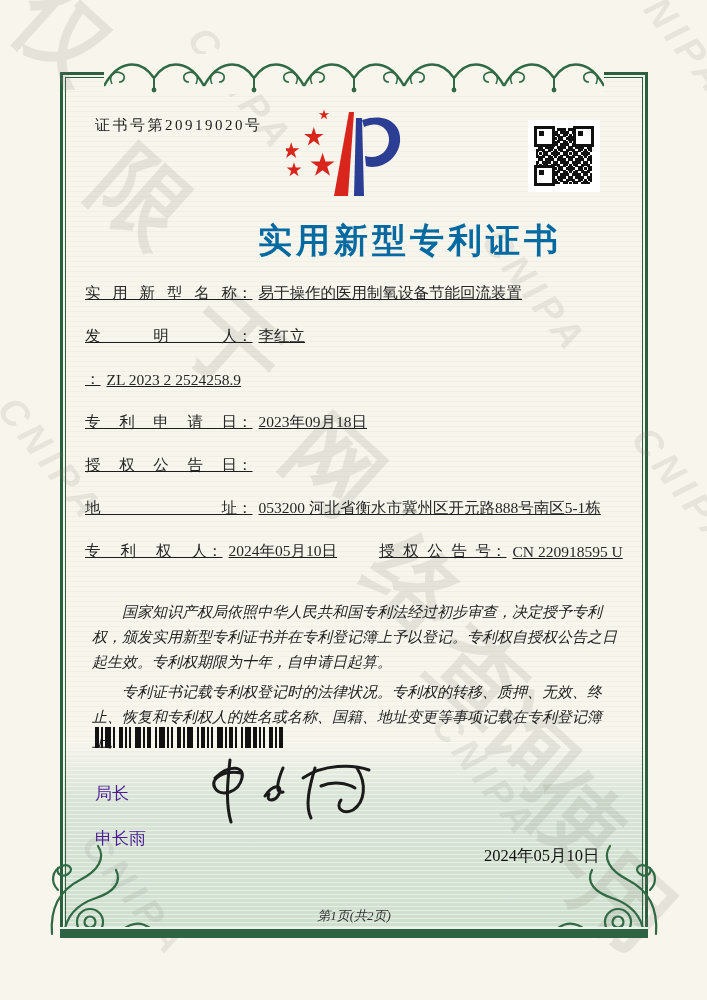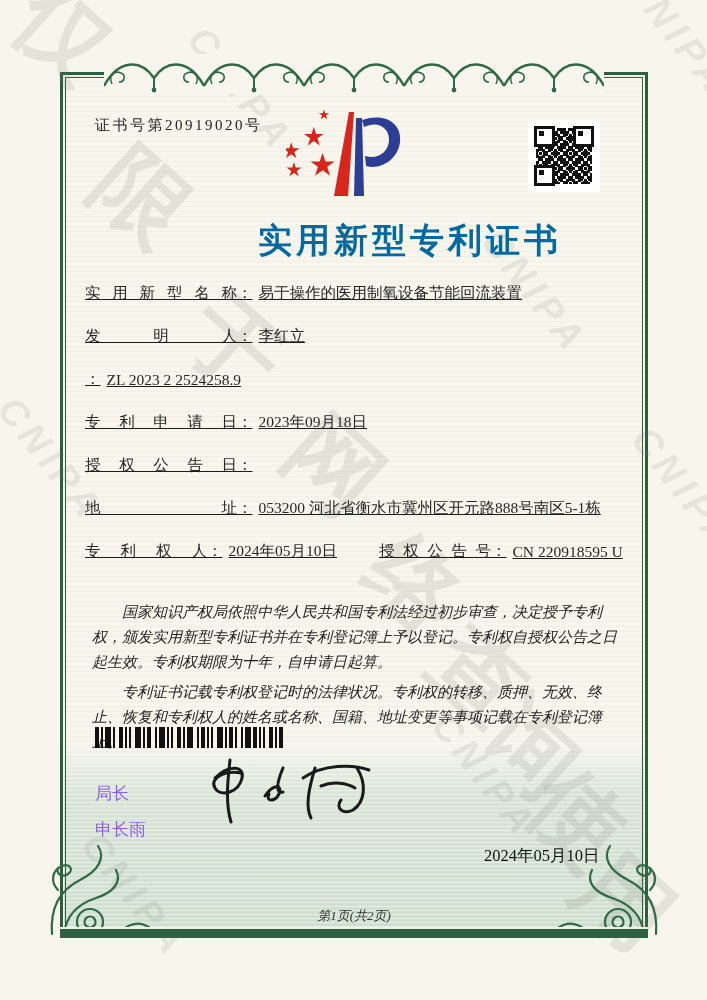--- a/index.html
+++ b/index.html
@@ -82,22 +82,22 @@
   .grant-row{display:flex;align-items:center;height:43px;font-size:15.5px;color:#262626;}
   .grant-label-1{display:inline-block;width:122px;text-align:justify;text-align-last:justify;}
   .grant-group-2{margin-left:42px;display:flex;align-items:center;}
   .grant-label-2{display:inline-block;width:112px;text-align:justify;text-align-last:justify;}
 
   .paras{position:absolute;left:92px;top:600px;width:528px;font-size:15px;line-height:25px;font-style:italic;color:#222;}
   .paras p{margin:0 0 5px 0;text-indent:2em;}
 
   .barcode{position:absolute;left:95px;top:727px;width:190px;height:21px;}
 
-  .sig-block{position:absolute;left:95px;top:782px;font-family:Liberation Sans, sans-serif;font-size:17px;color:#8b5cf6;}
-  .sig-block .sig-name{margin-top:13px;}
+  .sig-block{position:absolute;left:95px;top:782px;font-family:Liberation Sans, sans-serif;font-size:17px;color:#4c1d95;}
+  .sig-block .sig-name{margin-top:22px;}
   .sig-script{position:absolute;left:195px;top:752px;width:190px;height:80px;}
 
   .issue-date{position:absolute;left:484px;top:845px;font-size:16.5px;color:#111;}
   .page-info{position:absolute;left:60px;top:907px;width:588px;text-align:center;font-size:13px;font-style:italic;color:#333;}
   .continuation{position:absolute;left:0;top:944px;width:707px;text-align:center;font-size:15px;letter-spacing:6px;font-style:italic;color:#222;}
 </style>
 </head>
 <body>
 
 <div class="page">

